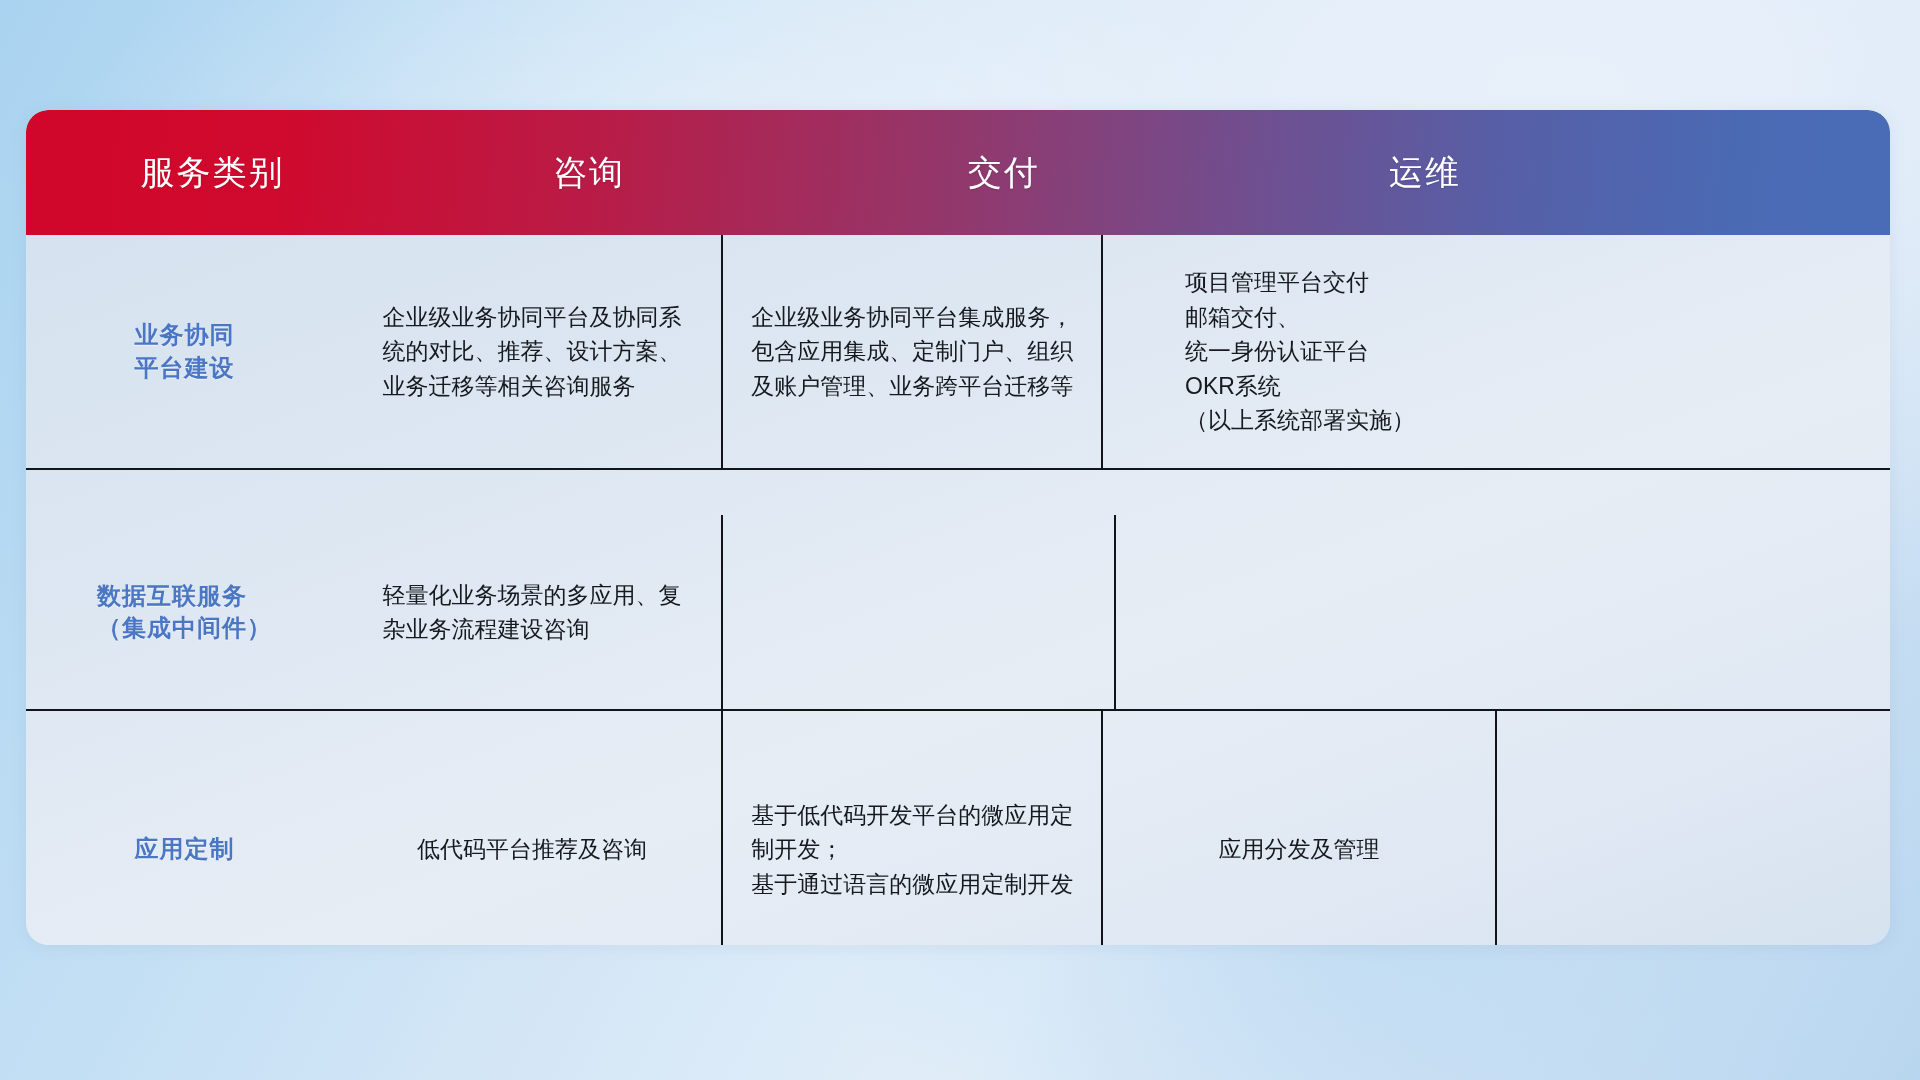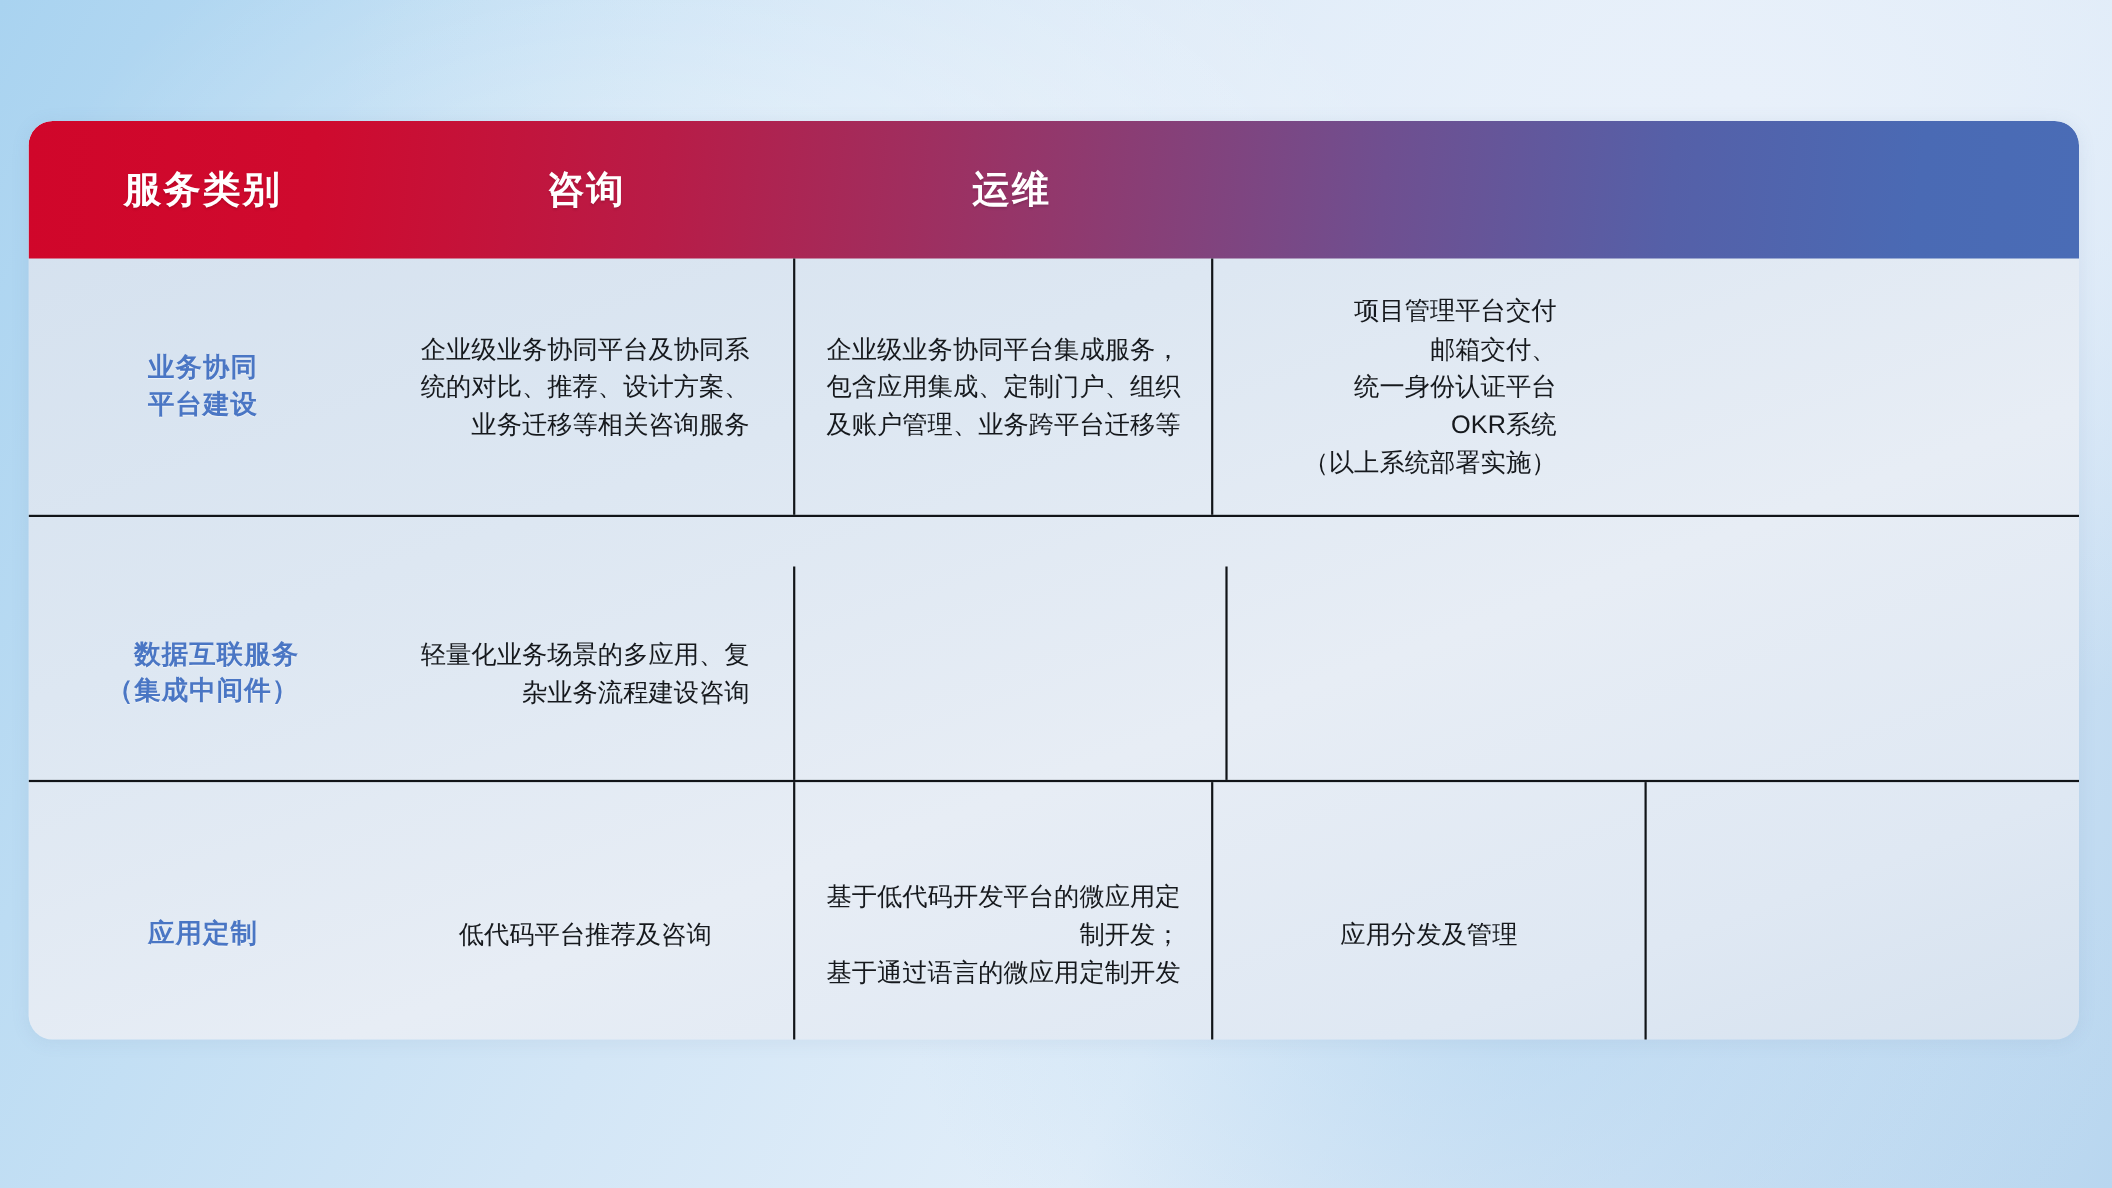--- a/index.html
+++ b/index.html
@@ -58,39 +58,40 @@
         #4a6ab4 92%,
         #4a6cb6 100%);
     border-radius: 22px 22px 0 0;
   }
   .th {
     display: flex;
     align-items: center;
     justify-content: center;
     color: #ffffff;
     font-size: 34px;
-    font-weight: bold;
+    font-weight: normal;
     letter-spacing: 2px;
     text-shadow: 0 1px 2px rgba(0,0,0,0.13);
+    margin-left: 28px;
   }
 
   
   .tbody { }
 
   .tr {
     display: flex;
     border-bottom: 2px solid #111418;
   }
   .tr:last-child { border-bottom: none; }
 
   .td {
     display: flex;
     align-items: center;
     justify-content: center;
-    text-align: right;
+    text-align: left;
     padding: 18px 18px;
     font-size: 23px;
     line-height: 1.5;
     color: #16191d;
     border-right: 2px solid #111418;
     white-space: pre-line;
   }
   .td:last-child { border-right: none; }
 
   .td.rowhead {
@@ -118,20 +119,21 @@
 <body>
 
 <div class="bg-sheen-a"></div>
 <div class="bg-sheen-b"></div>
 
 <div class="table-card">
 
   <div class="thead">
     <div class="th c0">服务类别</div>
     <div class="th c1">咨询</div>
+    <div class="th c3">交付</div>
     <div class="th c4">运维</div>
   </div>
 
   <div class="tbody">
 
     <div class="tr r0">
       <div class="td rowhead c0">业务协同
 平台建设</div>
       <div class="td c1">企业级业务协同平台及协同系
 统的对比、推荐、设计方案、

